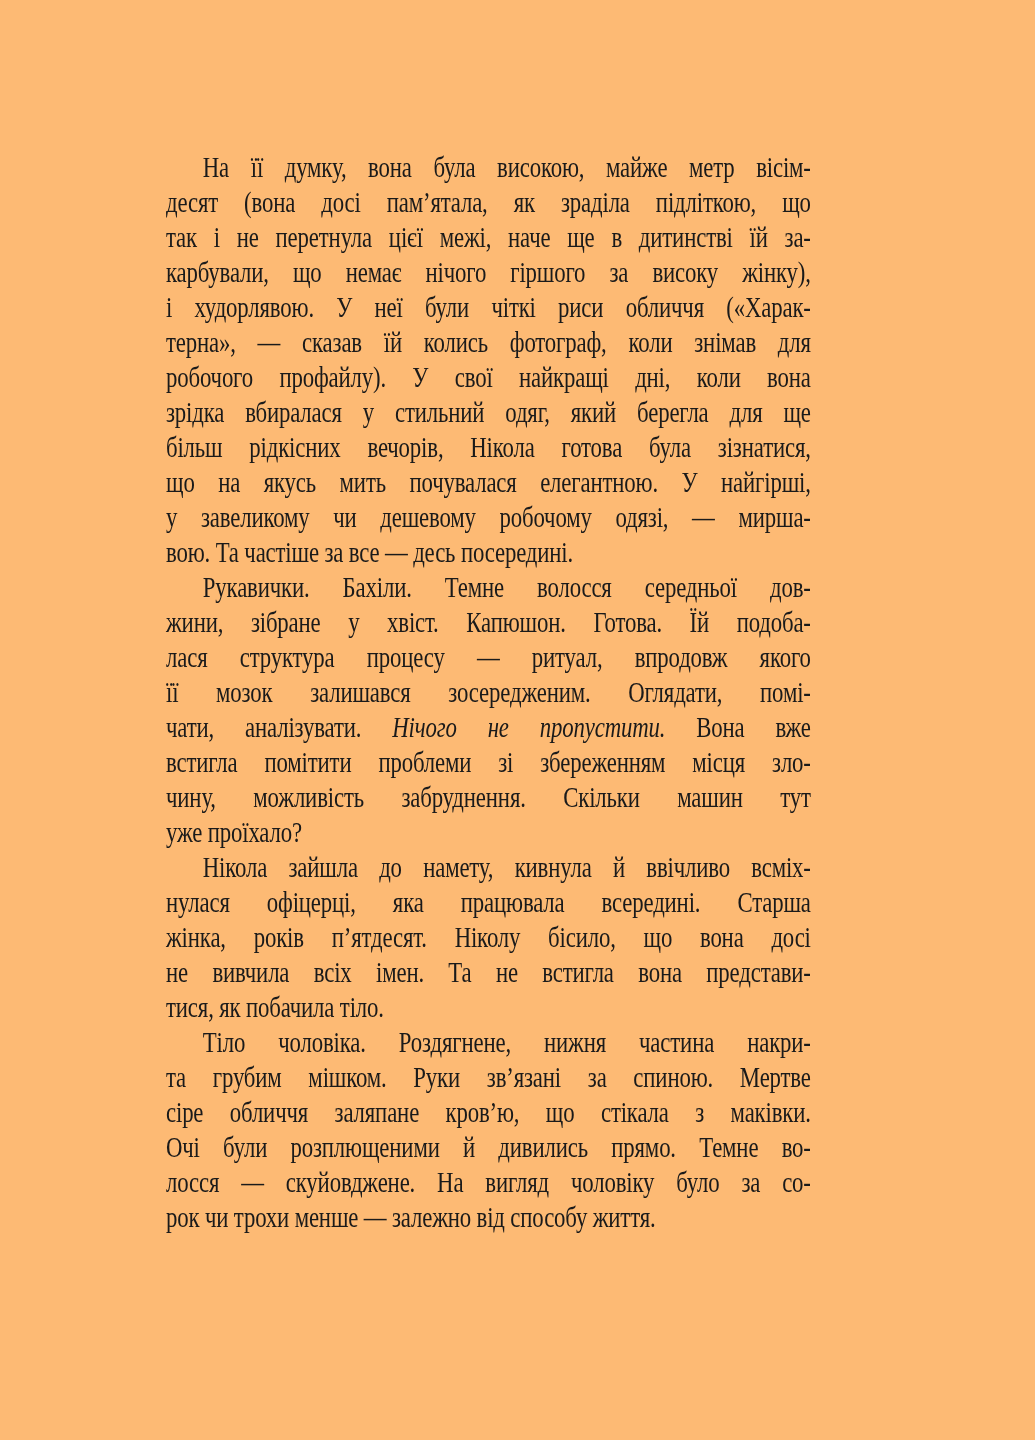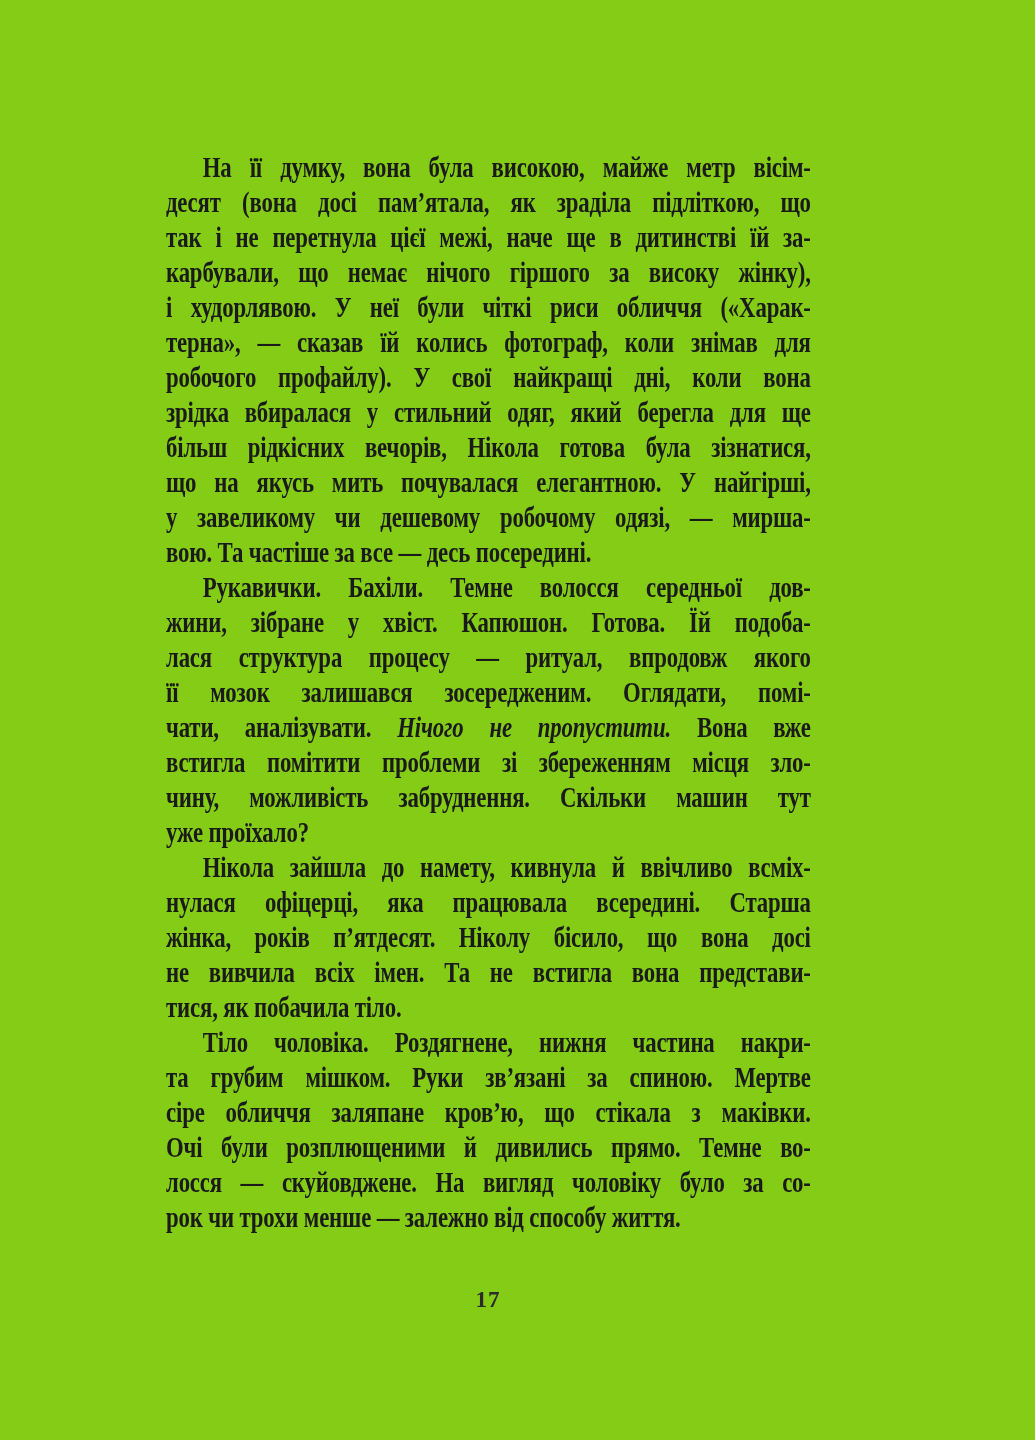--- a/index.html
+++ b/index.html
@@ -11,22 +11,21 @@
     width: 1035px;
     height: 1440px;
     position: relative;
     font-family: "Liberation Serif", "DejaVu Serif", serif;
     color: #1a1a1a;
     overflow: hidden;
   }
   .page {
     position: absolute;
     inset: 0;
-    background: #84cc16;
-    font-weight: bold;
+    background: #fdba74;
   }
   .text-block {
     position: absolute;
     left: 166px;
     top: 150px;
     width: 806px;
     transform: scaleX(0.8);
     transform-origin: 0 0;
   }
   .paragraph {
@@ -107,14 +106,13 @@
       </div>
       <div class="paragraph">
         <div class="line justified indent"><span>Тіло чоловіка. Роздягнене, нижня частина накри-</span></div>
         <div class="line justified"><span>та грубим мішком. Руки зв’язані за спиною. Мертве</span></div>
         <div class="line justified"><span>сіре обличчя заляпане кров’ю, що стікала з маківки.</span></div>
         <div class="line justified"><span>Очі були розплющеними й дивились прямо. Темне во-</span></div>
         <div class="line justified"><span>лосся — скуйовджене. На вигляд чоловіку було за со-</span></div>
         <div class="line last"><span>рок чи трохи менше — залежно від способу життя.</span></div>
       </div>
     </div>
-  <div class="page-number">17</div>
 </div>
 
 </body></html>

